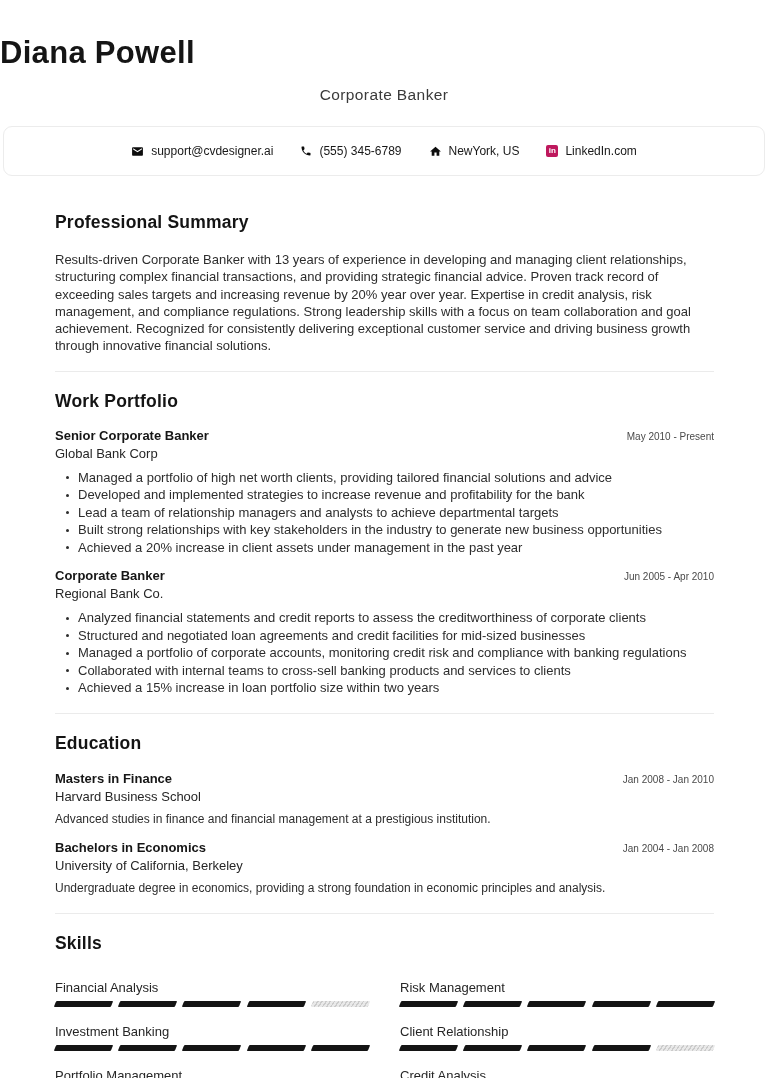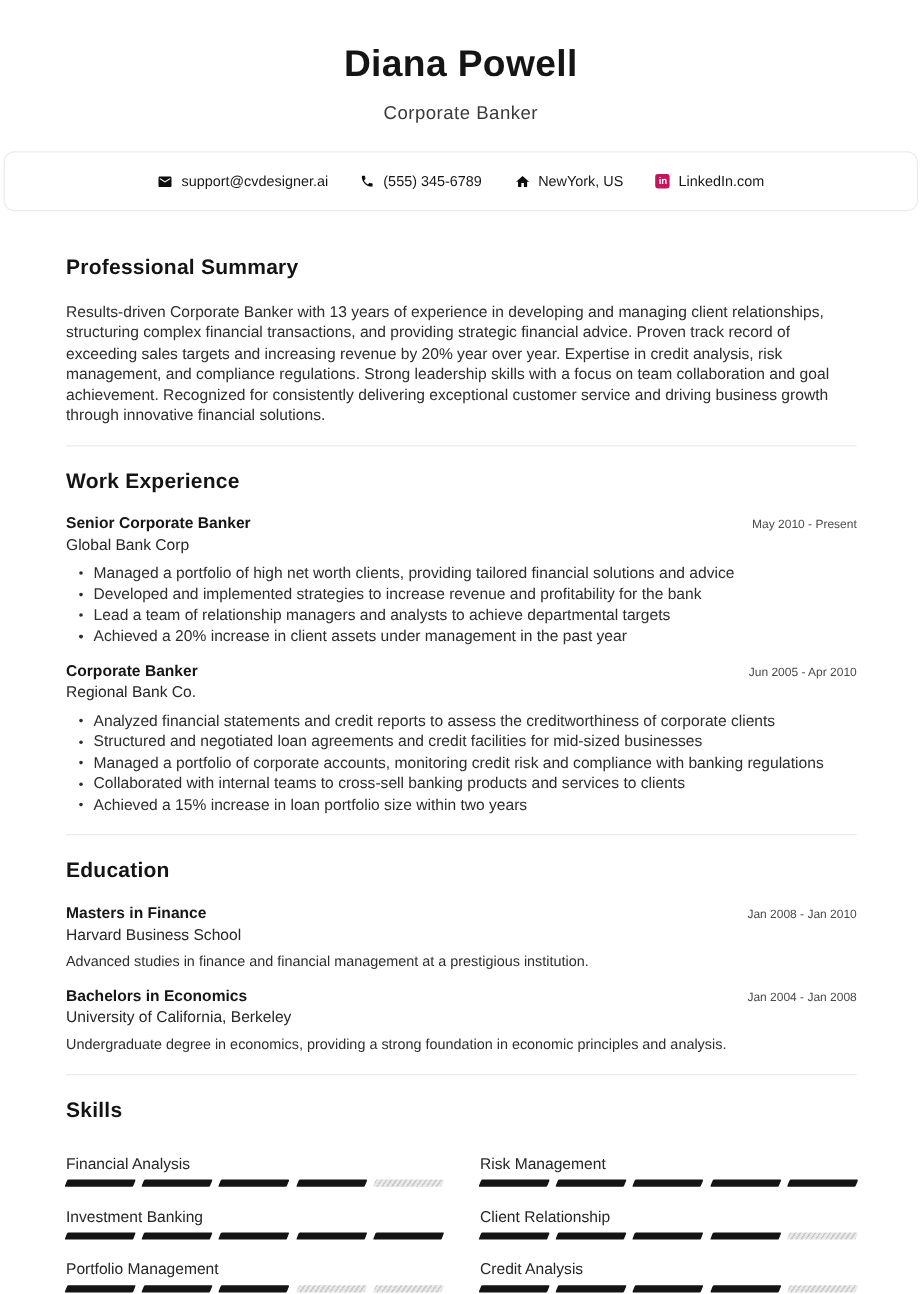--- a/index.html
+++ b/index.html
@@ -10,21 +10,20 @@
     height: 1078px;
     overflow: hidden;
     background: #ffffff;
     font-family: "Liberation Sans", "DejaVu Sans", sans-serif;
     color: #222222;
   }
 
   
   .name {
     margin: 36px 0 16px;
-    text-align: center;
     font-size: 31px;
     line-height: 34px;
     font-weight: 700;
     letter-spacing: 0.3px;
     color: #151515;
   }
   .subtitle {
     margin-top: 7px;
     text-align: center;
     font-size: 15.5px;
@@ -176,33 +175,33 @@
   <div class="content">
 
     <section class="section section--summary">
       <h2 class="section-title">Professional Summary</h2>
       <p class="summary-text">Results-driven Corporate Banker with 13 years of experience in developing and managing client relationships, structuring complex financial transactions, and providing strategic financial advice. Proven track record of exceeding sales targets and increasing revenue by 20% year over year. Expertise in credit analysis, risk management, and compliance regulations. Strong leadership skills with a focus on team collaboration and goal achievement. Recognized for consistently delivering exceptional customer service and driving business growth through innovative financial solutions.</p>
     </section>
 
     <hr class="section-divider">
 
     <section class="section">
-      <h2 class="section-title">Work Experience</h2>
+      <h2 class="section-title">Work Portfolio</h2>
       <div id="jobs-list">
           <div class="job">
             <div class="job-head">
               <span class="job-role">Senior Corporate Banker</span>
               <span class="item-date">May 2010 - Present</span>
             </div>
             <div class="job-company">Global Bank Corp</div>
             <ul class="bullets">
               <li class="bullet"><span class="dot"></span><span>Managed a portfolio of high net worth clients, providing tailored financial solutions and advice</span></li>
               <li class="bullet"><span class="dot"></span><span>Developed and implemented strategies to increase revenue and profitability for the bank</span></li>
               <li class="bullet"><span class="dot"></span><span>Lead a team of relationship managers and analysts to achieve departmental targets</span></li>
-              <li class="bullet"><span class="dot"></span></li>
+              <li class="bullet"><span class="dot"></span><span>Built strong relationships with key stakeholders in the industry to generate new business opportunities</span></li>
               <li class="bullet"><span class="dot"></span><span>Achieved a 20% increase in client assets under management in the past year</span></li>
             </ul>
           </div>
           <div class="job">
             <div class="job-head">
               <span class="job-role">Corporate Banker</span>
               <span class="item-date">Jun 2005 - Apr 2010</span>
             </div>
             <div class="job-company">Regional Bank Co.</div>
             <ul class="bullets">

